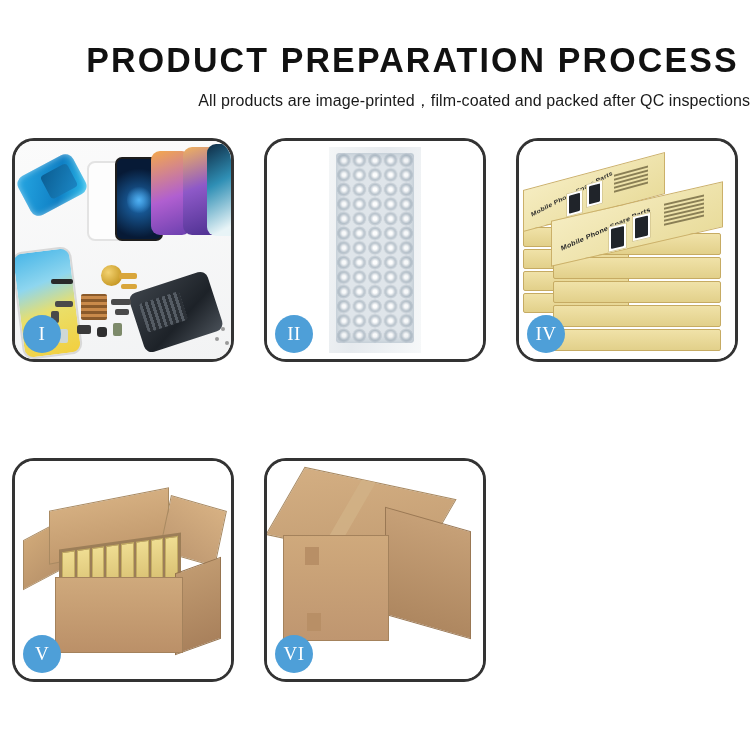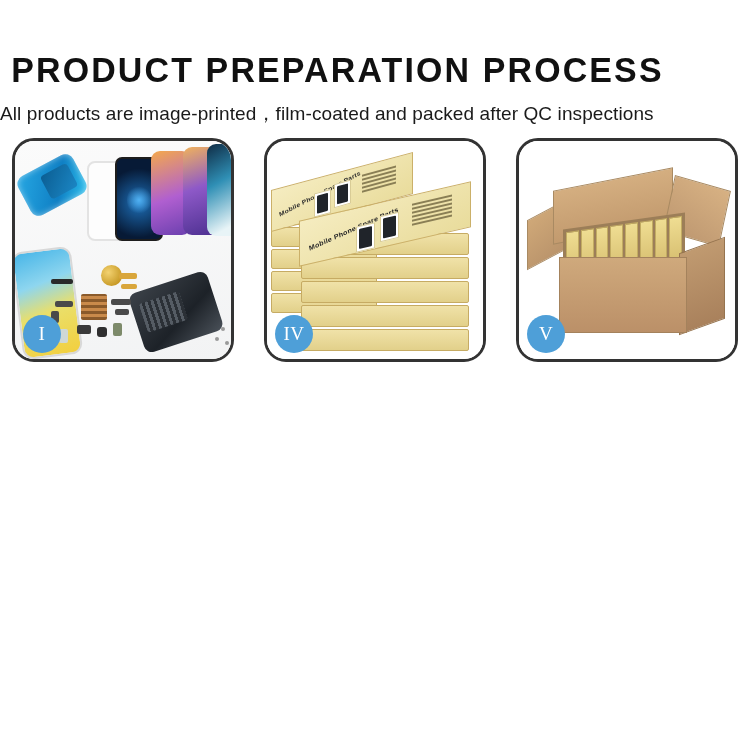--- a/index.html
+++ b/index.html
@@ -3,28 +3,28 @@
 <meta charset="utf-8">
 <style>
   html,body{margin:0;padding:0;}
   body{
     width:750px;height:750px;background:#ffffff;
     font-family:"Liberation Sans",sans-serif;overflow:hidden;
   }
   .page{position:relative;width:750px;height:750px;}
 
   
-  .header{text-align:left;padding-top:50px;}
+  .header{text-align:right;padding-top:40px;}
   .title{
     font-size:35px;font-weight:700;color:#111111;
     letter-spacing:2.2px;white-space:nowrap;
     transform:scaleX(.97);
   }
   .subtitle{
-    font-size:19px;color:#1a1a1a;margin-top:11px;
+    font-size:16px;color:#1a1a1a;margin-top:11px;
     letter-spacing:.1px;white-space:nowrap;
   }
 
   
   .grid{
     position:absolute;left:12px;top:138px;
     width:726px;
     display:grid;grid-template-columns:repeat(3,222px);
     grid-template-rows:224px 224px;
     column-gap:30px;row-gap:96px;
@@ -277,20 +277,27 @@
         <div class="sml" style="left:82px;top:186px;width:10px;height:10px;background:#2f2f2f;border-radius:3px;"></div>
         <div class="sml" style="left:44px;top:188px;width:9px;height:14px;background:#cfd8d6;border-radius:2px;"></div>
         <div class="sml" style="left:98px;top:182px;width:9px;height:13px;background:#7d8a6a;border-radius:2px;"></div>
         <div class="screw" style="left:206px;top:186px;"></div>
         <div class="screw" style="left:200px;top:196px;"></div>
         <div class="screw" style="left:210px;top:200px;"></div>
       </div>
       <div class="badge">I</div>
     </div>
 
+    <div class="card">
+      <div class="scene p2">
+        <div class="wrap-outer"></div>
+        <div class="wrap-inner"></div>
+      </div>
+      <div class="badge">II</div>
+    </div>
 
 
     <div class="card">
       <div class="scene p4">
         <div class="stack">
 
           <div class="kbox" style="left:0px;top:56px;width:104px;height:18px;"></div>
           <div class="kbox" style="left:0px;top:78px;width:104px;height:18px;"></div>
           <div class="kbox" style="left:0px;top:100px;width:104px;height:18px;"></div>
           <div class="kbox" style="left:0px;top:122px;width:104px;height:18px;"></div>
@@ -356,15 +363,26 @@
             <i></i>
             <i></i>
             <i></i>
         </div>
         <div class="c5-side"></div>
         <div class="c5-front"></div>
       </div>
       <div class="badge">V</div>
     </div>
 
+    <div class="card">
+      <div class="scene p6">
+        <div class="c6-top"></div>
+        <div class="c6-tape"></div>
+        <div class="c6-side"></div>
+        <div class="c6-front"></div>
+        <div class="c6-tab" style="left:38px;top:86px;width:14px;height:18px;"></div>
+        <div class="c6-tab" style="left:40px;top:152px;width:14px;height:18px;"></div>
+      </div>
+      <div class="badge">VI</div>
+    </div>
 
   </div>
 </div>
 
 </body></html>

